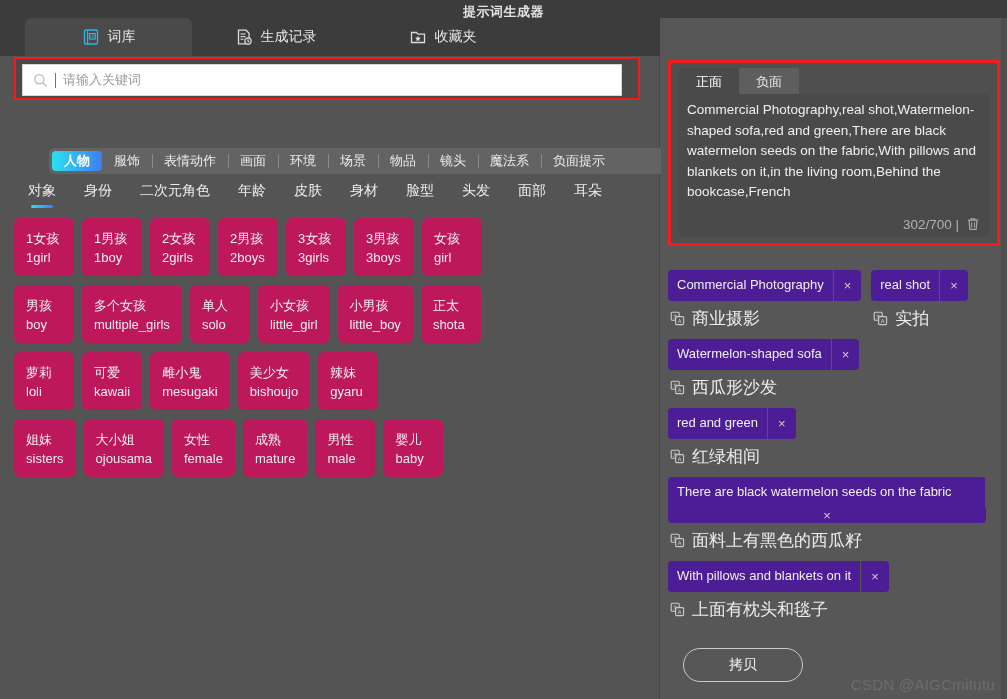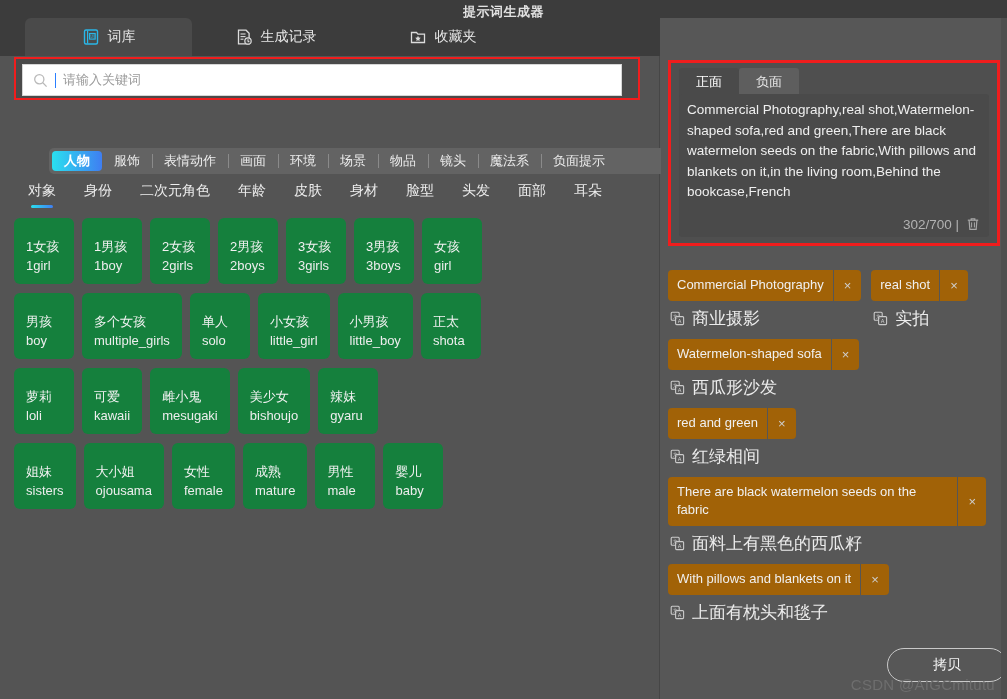--- a/index.html
+++ b/index.html
@@ -95,21 +95,21 @@
     bottom: 0; width: 22px; height: 3px; border-radius: 2px;
     background: linear-gradient(90deg, #2ae0ef 0%, #3f7ef2 100%);
   }
 
   
   .card-area {
     position: absolute; left: 14px; top: 200px; width: 632px; height: 270px;
   }
   .card-row { display: flex; gap: 8px; margin-bottom: 9px; }
   .wcard {
-    background: #15803d; border-radius: 6px; padding: 20px 12px 9px 12px;
+    background: #be185d; border-radius: 6px; padding: 12px 12px 9px 12px;
     cursor: pointer; min-width: 60px;
   }
   .wcard .cn { color: #f2f2f2; font-size: 13px; line-height: 18px; white-space: nowrap; }
   .wcard .en { color: #ededed; font-size: 13px; line-height: 19px; white-space: nowrap; }
 
   
   .right-panel {
     position: absolute; left: 661px; top: 18px; width: 346px; height: 681px;
     background: #575757;
   }
@@ -141,21 +141,21 @@
   .trash-icon { width: 16px; height: 16px; cursor: pointer; opacity: .75; }
 
   
   .chips {
     position: absolute; left: 7px; top: 252px; width: 332px; height: 378px;
     overflow: hidden;
   }
   .chip-group { margin-bottom: 9px; }
   .chip-line { display: flex; flex-wrap: wrap; gap: 10px; }
   .chip {
-    display: inline-flex; align-items: stretch; background: #a16207;
+    display: inline-flex; align-items: stretch; background: #4c1d95;
     border-radius: 4px; overflow: hidden; max-width: 318px;
   }
   .chip-text {
     color: #f0f0f0; font-size: 13px; padding: 6px 9px 7px 9px;
     line-height: 18px; border-right: 1px solid #565656;
   }
   .chip-x {
     color: #cfcfcf; font-size: 13px; padding: 0 10px; cursor: pointer;
     display: flex; align-items: center; justify-content: center;
   }
@@ -163,21 +163,21 @@
     display: flex; align-items: center; gap: 7px; margin-top: 6px;
     padding-left: 2px;
   }
   .trans-icon { width: 15px; height: 15px; flex: 0 0 auto; opacity: .9; }
   .trans-text { color: #ececec; font-size: 17px; }
   .pair-col { }
 
   
   .footer {
     position: absolute; left: 0; bottom: 0; width: 346px; height: 68px;
-    display: flex; align-items: center; gap: 18px; padding-left: 22px; justify-content: flex-end;
+    display: flex; align-items: center; gap: 18px; padding-left: 22px;
   }
   .btn-copy {
     width: 120px; height: 34px; border-radius: 17px; border: 1px solid #c9c9c9;
     background: transparent; color: #f2f2f2; font-size: 14px; cursor: pointer;
     display: flex; align-items: center; justify-content: center;
     font-family: "Liberation Sans", sans-serif;
   }
   .btn-apply {
     width: 172px; height: 34px; border-radius: 17px; border: none;
     background: linear-gradient(90deg, #2ae6ef 0%, #3f7ef2 100%);
@@ -492,21 +492,21 @@
               <rect x="5.6" y="5.6" width="8" height="8" rx="1" fill="#575757" stroke="#d8d8d8" stroke-width="1.1"></rect>
               <text x="5.2" y="7.1" font-size="5" fill="#d8d8d8" text-anchor="middle" font-family="DejaVu Sans">文</text>
               <text x="9.6" y="11.8" font-size="5.4" fill="#d8d8d8" text-anchor="middle" font-family="DejaVu Sans">A</text>
             </svg>
           </span>
           <span class="trans-text">红绿相间</span>
         </div>
       </div>
 
       <div class="chip-group">
-        <div class="chip" style="width:318px;">
+        <div class="chip" style="width:318px;flex-direction:column;">
           <span class="chip-text" style="flex:1;">There are black watermelon seeds on the fabric</span>
           <span class="chip-x">×</span>
         </div>
         <div class="chip-trans">
           <span class="trans-icon">
             <svg viewBox="0 0 15 15" width="15" height="15">
               <rect x="1.2" y="1.2" width="8" height="8" rx="1" fill="none" stroke="#d8d8d8" stroke-width="1.1"></rect>
               <rect x="5.6" y="5.6" width="8" height="8" rx="1" fill="#575757" stroke="#d8d8d8" stroke-width="1.1"></rect>
               <text x="5.2" y="7.1" font-size="5" fill="#d8d8d8" text-anchor="middle" font-family="DejaVu Sans">文</text>
               <text x="9.6" y="11.8" font-size="5.4" fill="#d8d8d8" text-anchor="middle" font-family="DejaVu Sans">A</text>

